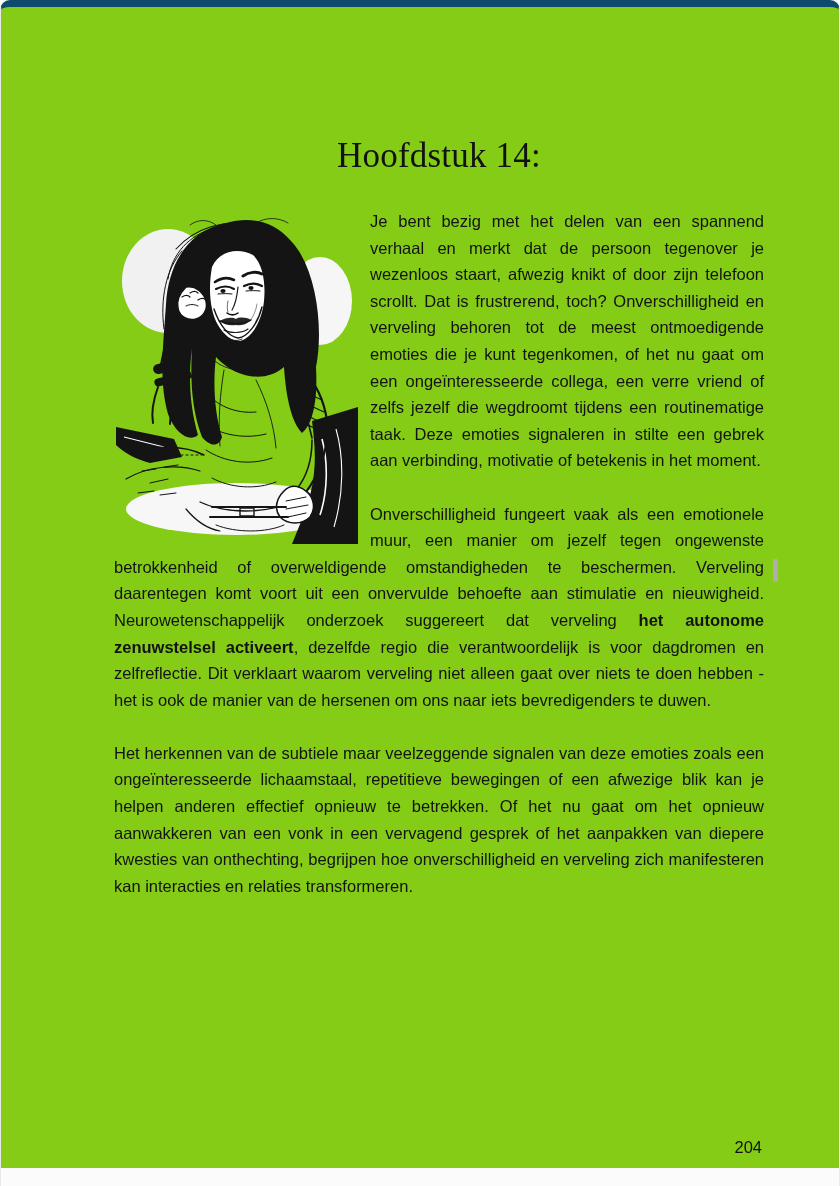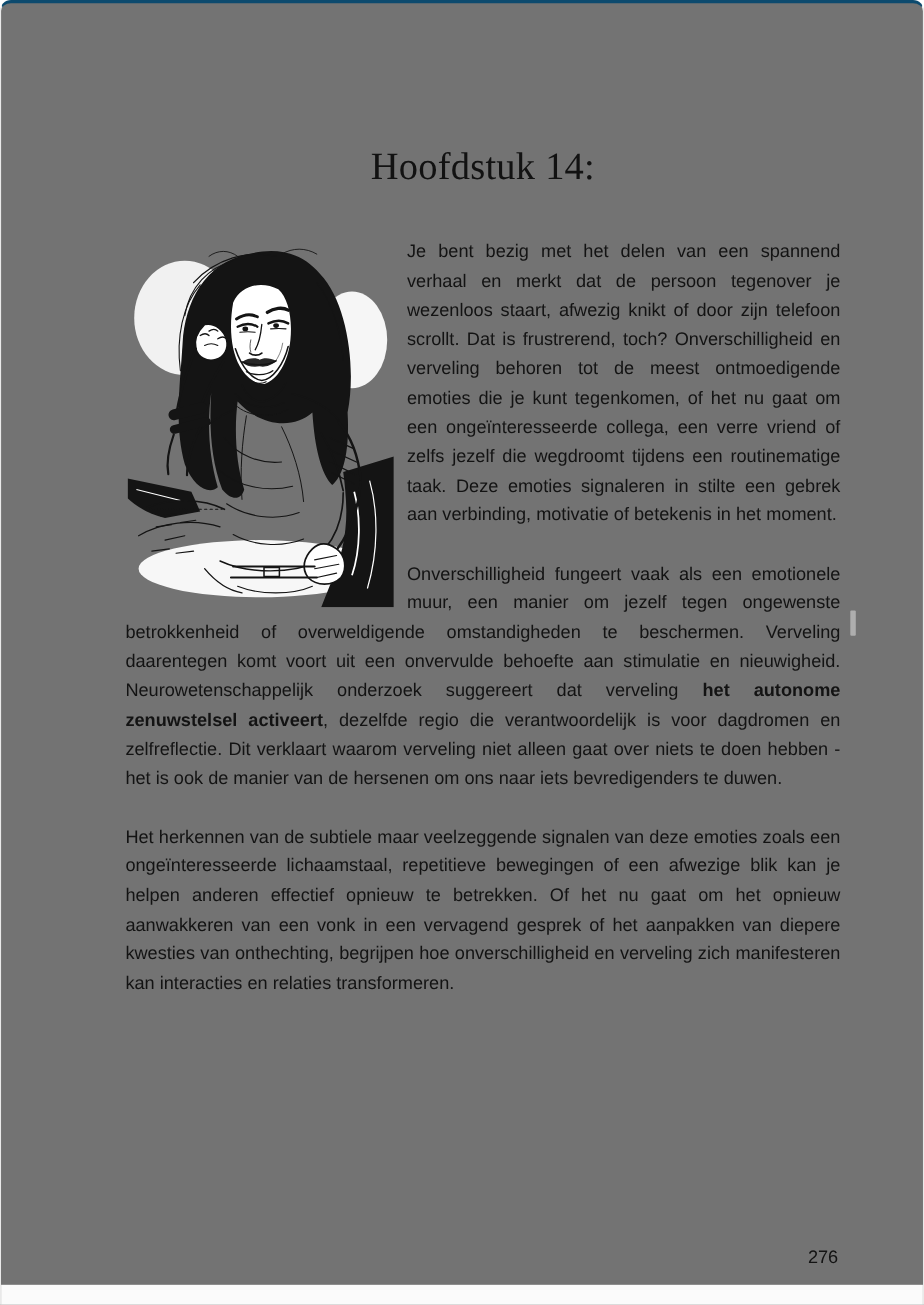--- a/index.html
+++ b/index.html
@@ -1,25 +1,25 @@
 <!DOCTYPE html>
 <html lang="nl"><head>
 <meta charset="utf-8">
 <style>
   html,body{margin:0;padding:0;background:#fff;}
   body{width:840px;height:1186px;position:relative;overflow:hidden;
        font-family:"Liberation Sans","DejaVu Sans",sans-serif;}
-  .page{position:absolute;inset:0;background:#737373;
+  .page{position:absolute;inset:0;background:#84cc16;
         border-left:1px solid #e9e9e9;border-right:1px solid #eaeaea;
-        border-top:3px solid #0c4a6e;border-radius:10px 10px 0 0;}
+        border-top:7px solid #0c4a6e;border-radius:10px 10px 0 0;}
   .content{position:absolute;left:113px;top:0;width:650px;}
   .chapter-title{margin-top:120px;text-align:center;color:#121212;
         font-family:"Liberation Serif","DejaVu Serif",serif;
         font-size:35px;line-height:58px;font-weight:400;letter-spacing:.2px;}
-  .article{margin-top:35px;}
+  .article{margin-top:23px;}
   .article p{margin:0 0 26.6px 0;text-align:justify;color:#131313;
         font-size:16.5px;line-height:26.6px;}
   .article p b{font-weight:700;}
   .illustration{float:left;width:242px;height:335px;margin:1px 12px 6px 2px;}
   .illustration svg{width:100%;height:100%;display:block;}
   .page-number{position:absolute;top:1127px;right:77px;font-size:16.5px;
         line-height:26px;color:#131313;}
   .text-cursor{position:absolute;left:772px;top:552px;width:5px;height:23px;
         background:#aeaeae;border-radius:1px;}
   .page-bottom-edge{position:absolute;left:0;right:0;bottom:0;height:18px;
@@ -150,15 +150,15 @@
 
       <p>
         <span>Onverschilligheid fungeert vaak als een emotionele muur, een manier om jezelf tegen ongewenste betrokkenheid of overweldigende omstandigheden te beschermen. Verveling daarentegen komt voort uit een onvervulde behoefte aan stimulatie en nieuwigheid. Neurowetenschappelijk onderzoek suggereert dat verveling </span><b>het autonome zenuwstelsel activeert</b><span>, dezelfde regio die verantwoordelijk is voor dagdromen en zelfreflectie. Dit verklaart waarom verveling niet alleen gaat over niets te doen hebben - het is ook de manier van de hersenen om ons naar iets bevredigenders te duwen.</span>
       </p>
 
       <p>Het herkennen van de subtiele maar veelzeggende signalen van deze emoties zoals een ongeïnteresseerde lichaamstaal, repetitieve bewegingen of een afwezige blik kan je helpen anderen effectief opnieuw te betrekken. Of het nu gaat om het opnieuw aanwakkeren van een vonk in een vervagend gesprek of het aanpakken van diepere kwesties van onthechting, begrijpen hoe onverschilligheid en verveling zich manifesteren kan interacties en relaties transformeren.</p>
     </div>
   </div>
 
   <div class="text-cursor"></div>
-  <div class="page-number">276</div>
+  <div class="page-number">204</div>
   <div class="page-bottom-edge"></div>
 </div>
 
 </body></html>

